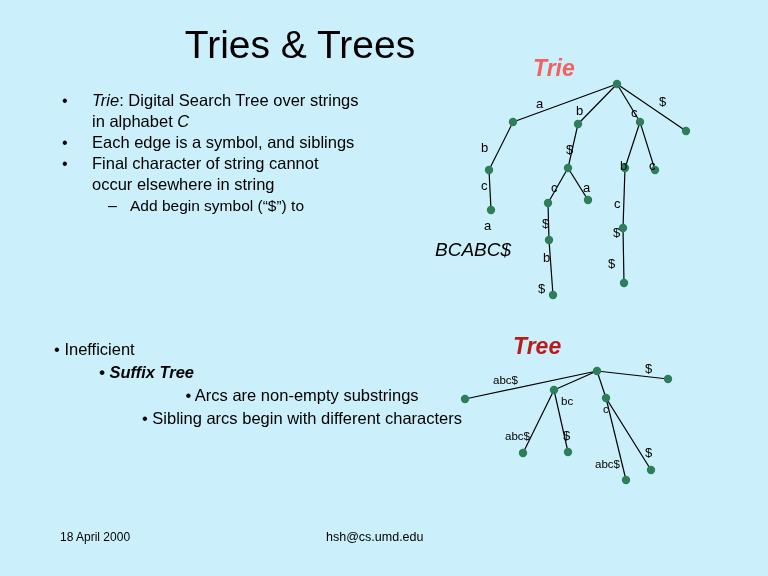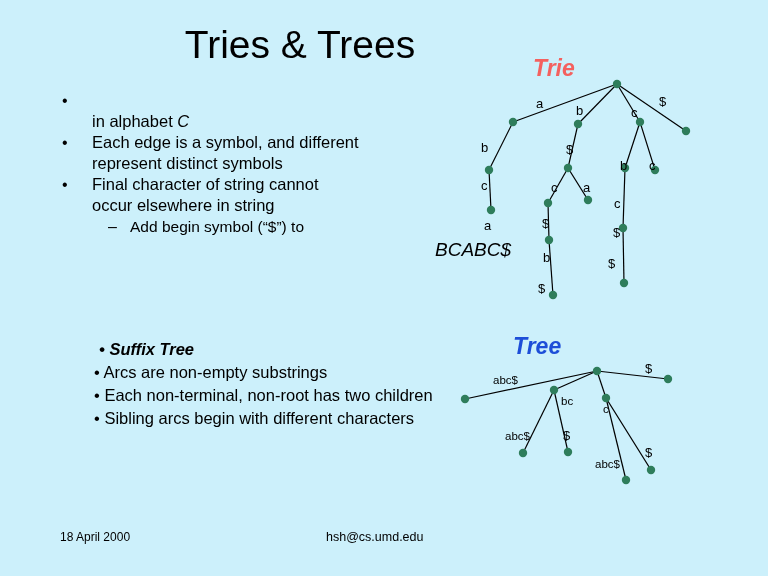--- a/index.html
+++ b/index.html
@@ -39,21 +39,21 @@
     font-style: italic;
     color: #f4615f;
   }
   .tree-label {
     position: absolute;
     left: 513px;
     top: 333px;
     font-size: 23px;
     font-weight: bold;
     font-style: italic;
-    color: #1d4ed8;
+    color: #b91c1c;
   }
   
   .bullets {
     position: absolute;
     left: 50px;
     top: 90px;
     width: 400px;
   }
   .bl {
     position: relative;
@@ -85,21 +85,21 @@
     width: 460px;
   }
   .b2 {
     font-size: 16.5px;
     line-height: 23px;
     white-space: nowrap;
   }
   .b2.lvl1 { padding-left: 4px; }
   .b2.lvl2 { padding-left: 22px; font-size: 16px; }
   .b2.lvl3 { padding-left: 6px; font-weight: bold; font-style: italic; margin-left: 43px; }
-  .b2.lvl4 { padding-left: 44px; }
+  .b2.lvl4 { padding-left: 44px; text-align: center; }
 
   .bcabc {
     position: absolute;
     left: 435px;
     top: 239px;
     font-size: 19px;
     font-style: italic;
   }
   .footer-date {
     position: absolute;
@@ -136,51 +136,50 @@
 <div id="slide">
 
   <div class="title">Tries &amp; Trees</div>
 
   <div class="trie-label">Trie</div>
   <div class="tree-label">Tree</div>
 
   <div class="bullets">
     <div class="bl">
       <span class="mark">•</span>
-      <br>
+      <span><span class="it">Trie</span>: Digital Search Tree over strings</span><br>
       <span>in alphabet <span class="it">C</span></span>
     </div>
     <div class="bl">
       <span class="mark">•</span>
-      <span>Each edge is a symbol, and different</span><br>
-      <span>represent distinct symbols</span>
+      <span>Each edge is a symbol, and siblings</span><br>
     </div>
     <div class="bl">
       <span class="mark">•</span>
       <span>Final character of string cannot</span><br>
       <span>occur elsewhere in string</span>
     </div>
     <div class="bl sub">
       <span class="mark">–</span>
       <span>Add begin symbol (“$”) to</span><br>
     </div>
   </div>
 
   <div class="bullets2">
+    <div class="b2 lvl1">
+      <span>•</span>
+      <span>Inefficient</span>
+    </div>
     <div class="b2 lvl3">
       <span>•</span>
       <span>Suffix Tree</span>
     </div>
     <div class="b2 lvl4">
       <span>•</span>
       <span>Arcs are non-empty substrings</span>
-    </div>
-    <div class="b2 lvl4">
-      <span>•</span>
-      <span>Each non-terminal, non-root has two children</span>
     </div>
     <div class="b2 lvl4">
       <span>•</span>
       <span>Sibling arcs begin with different characters</span>
     </div>
   </div>
 
   <div class="bcabc">BCABC$</div>
 
   <div class="footer-date">18 April 2000</div>

